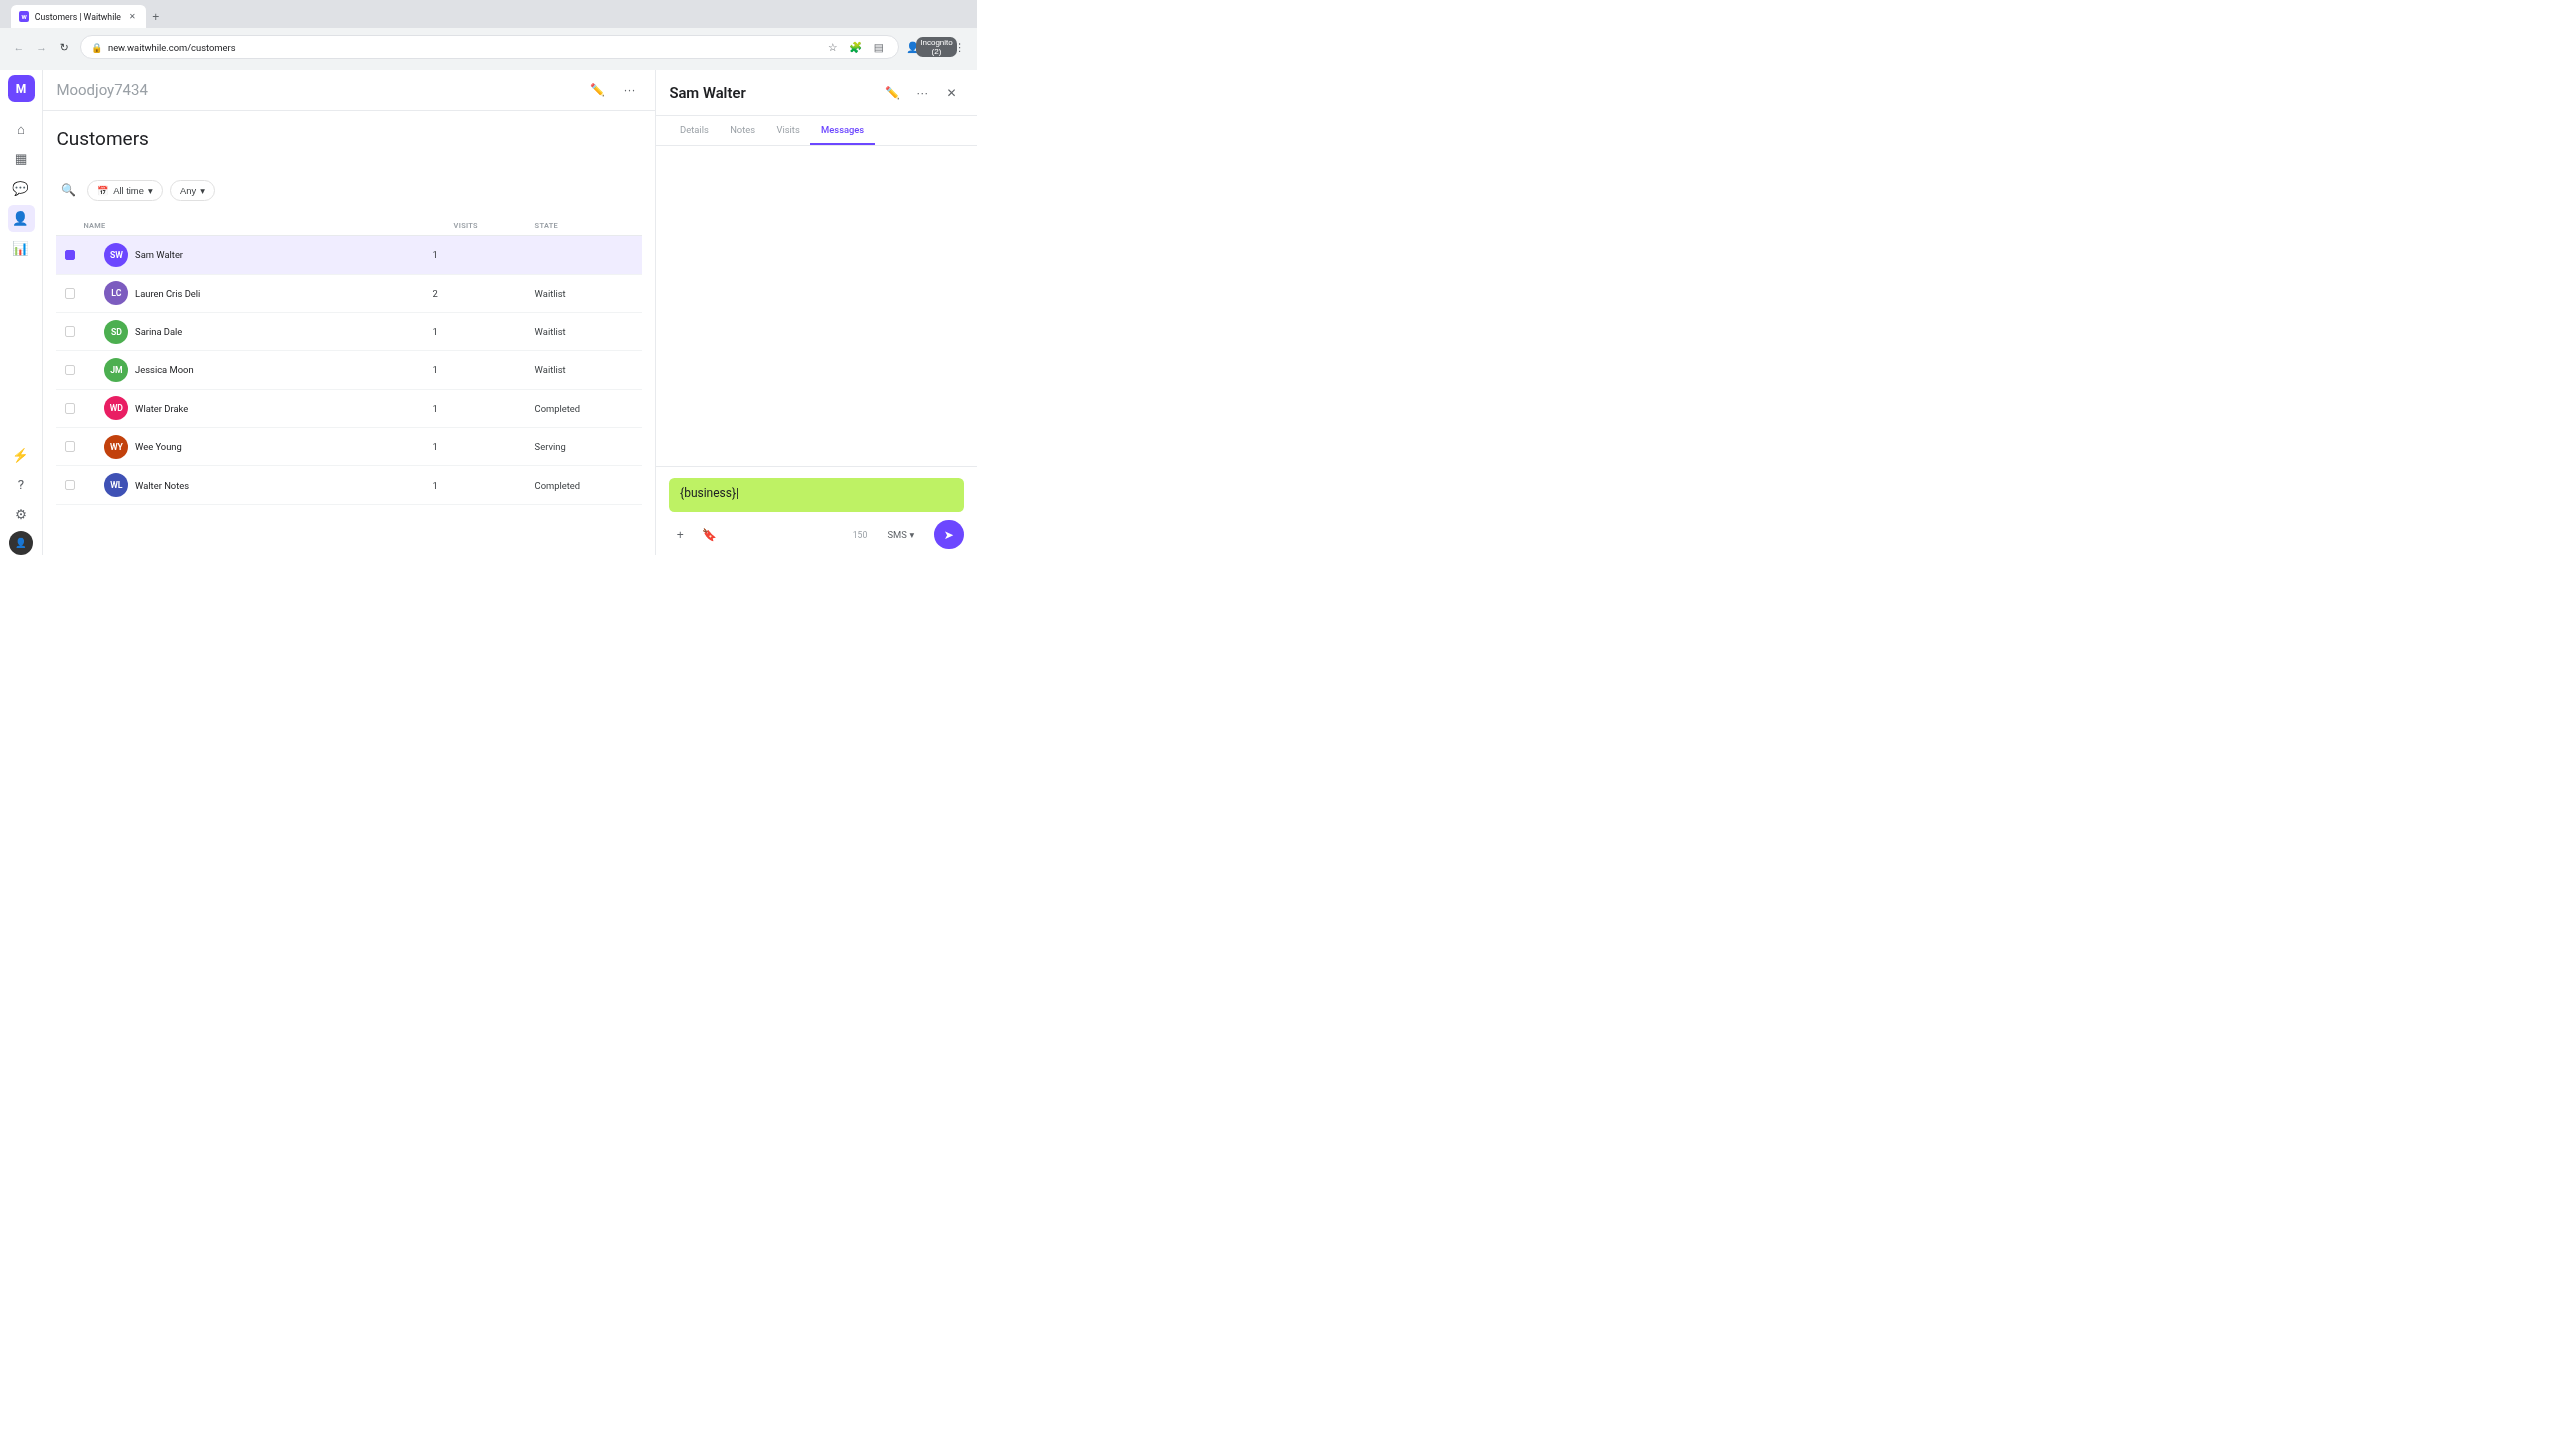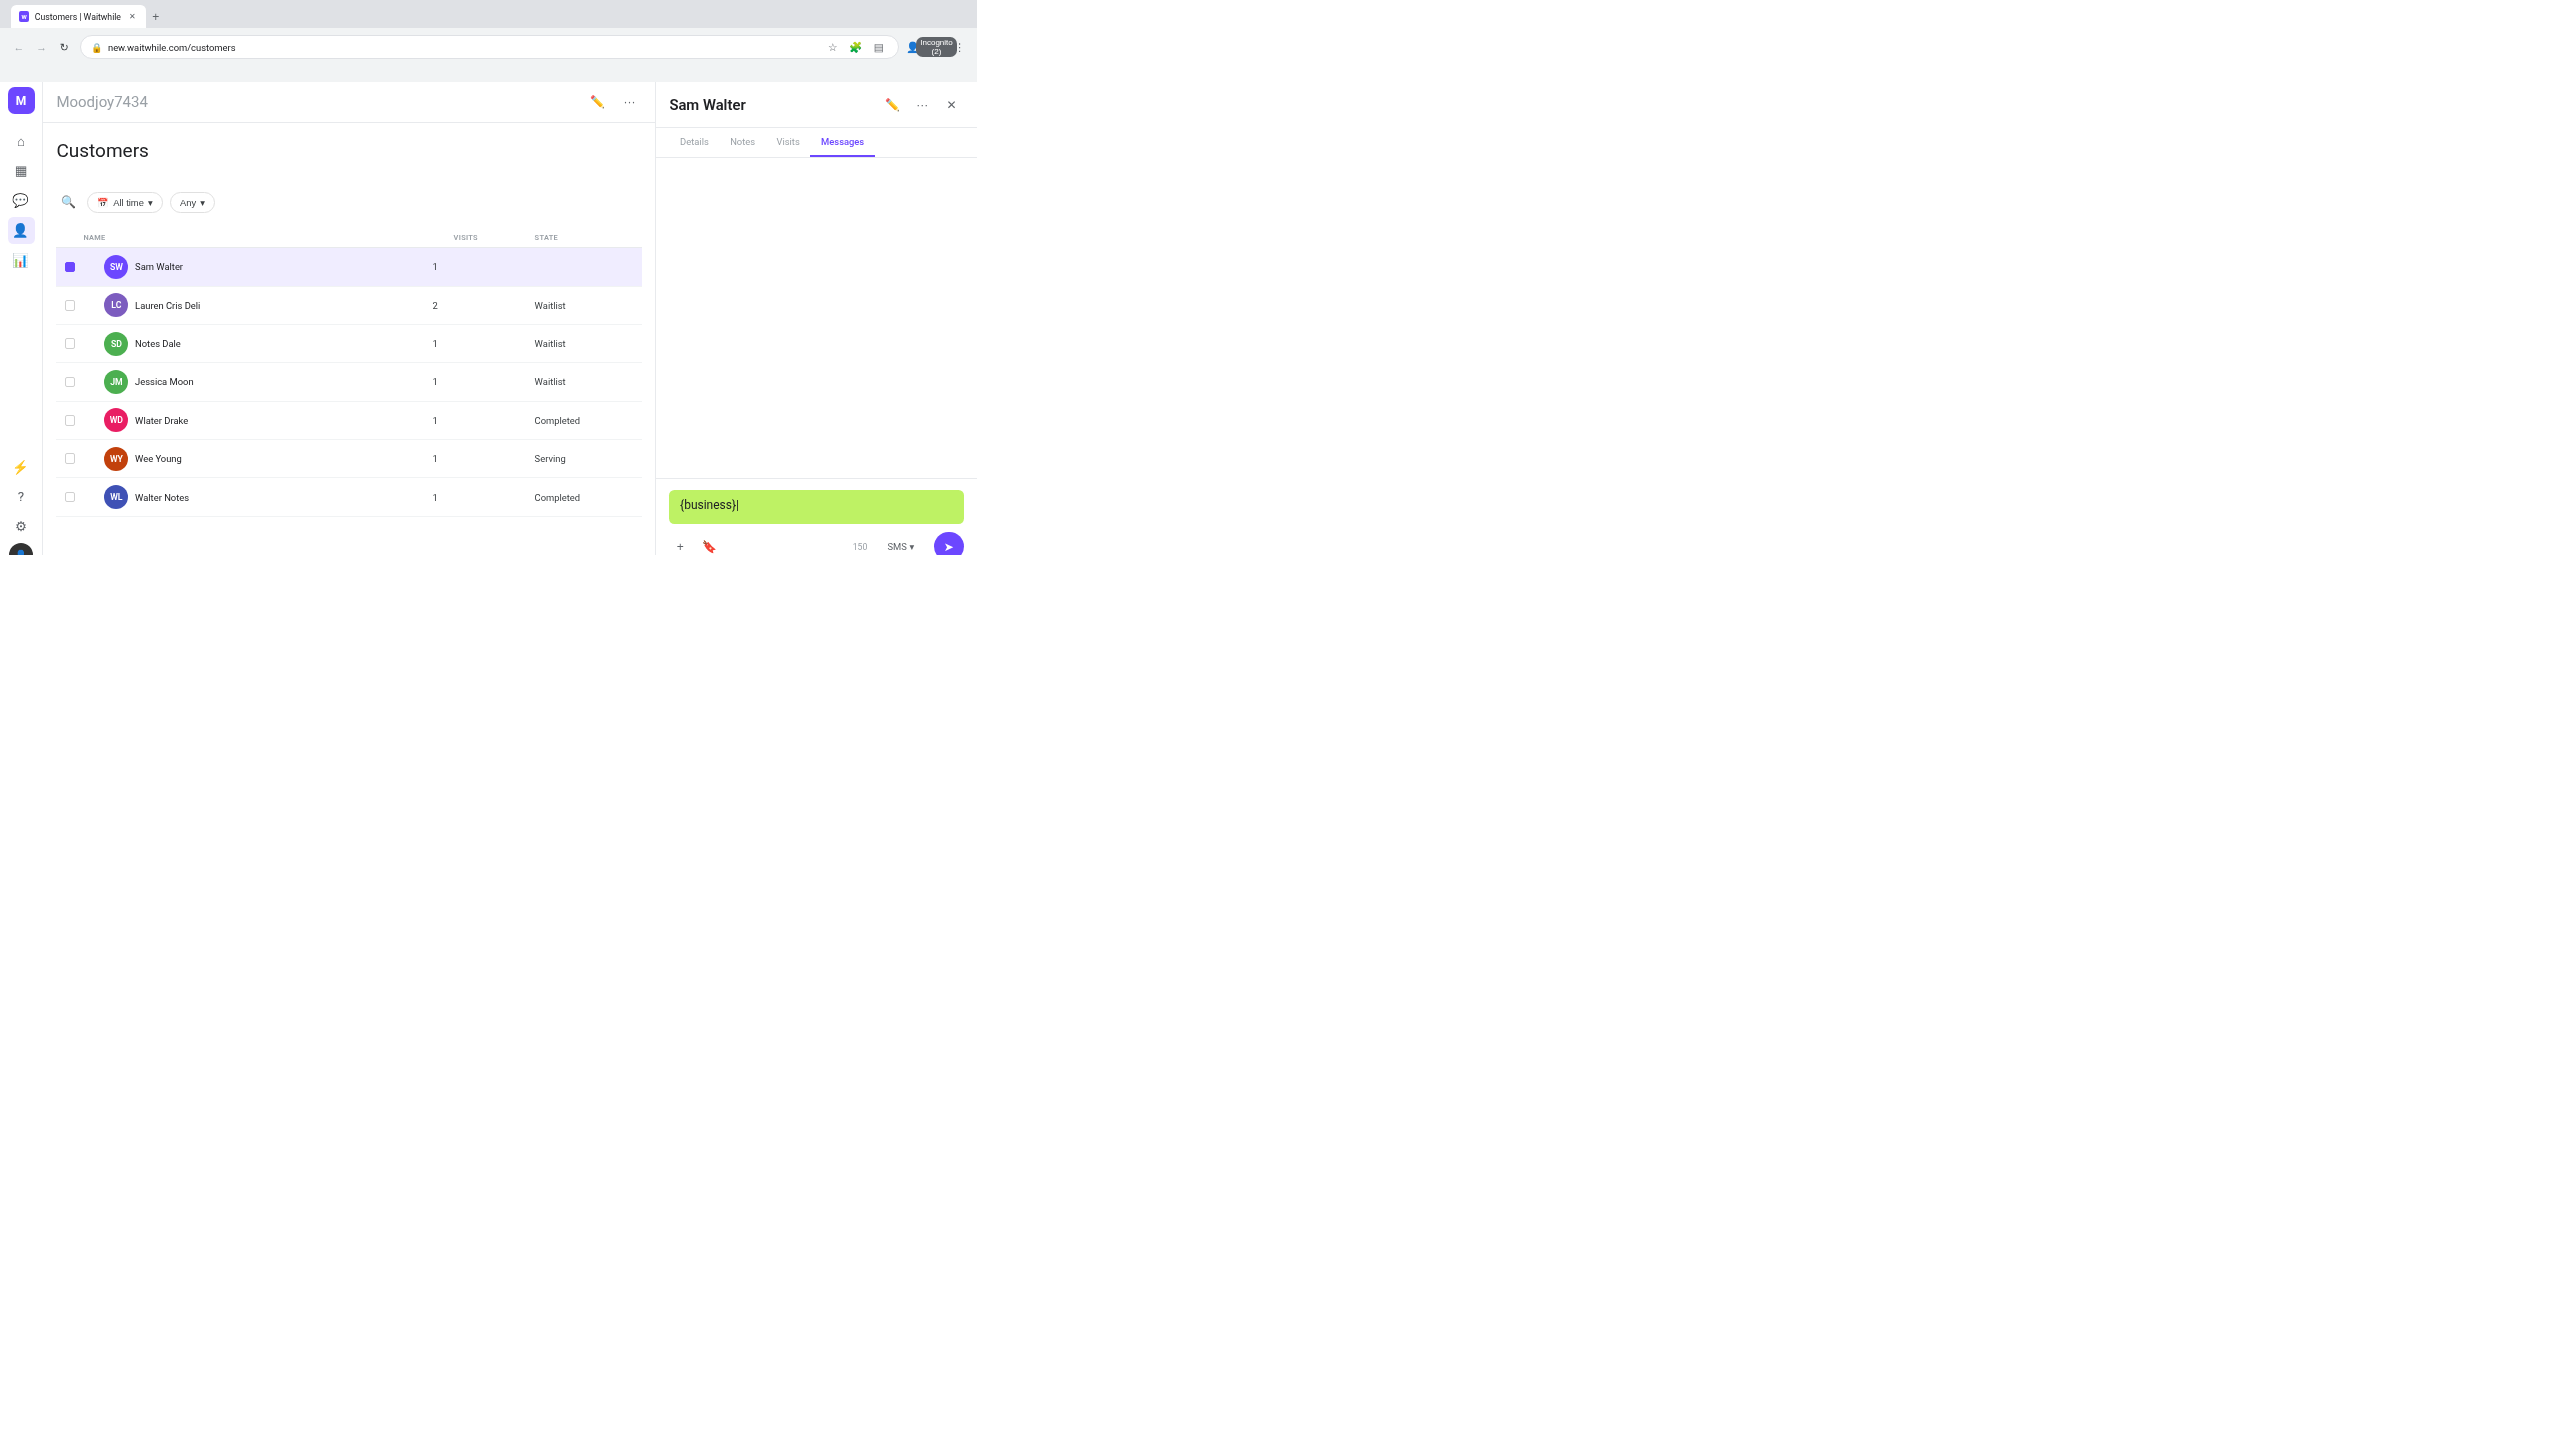--- a/index.html
+++ b/index.html
@@ -8,21 +8,21 @@
       background: #fff;
       width: 977px;
       height: 555px;
       overflow: hidden;
       font-size: 9.4px;
     }
 
     
     .browser-chrome {
       background: #f1f3f4;
-      height: 82px;
+      height: 70px;
     }
     .tab-bar {
       display: flex;
       align-items: center;
       padding: 5.4px 5.4px 0;
       background: #dfe1e5;
       height: 28px;
     }
     .tab-back-forward {
       display: flex;
@@ -570,21 +570,21 @@
           <div class="visits-cell">2</div>
           <div class="state-cell">Waitlist</div>
         </div>
 
         <div class="table-row">
           <div class="row-checkbox">
               <div class="checkbox"></div>
             </div>
           <div class="customer-cell">
             <div class="avatar" style="background:#4caf50;">SD</div>
-            <span class="customer-name">Notes Dale</span>
+            <span class="customer-name">Sarina Dale</span>
           </div>
           <div class="visits-cell">1</div>
           <div class="state-cell">Waitlist</div>
         </div>
 
         <div class="table-row">
           <div class="row-checkbox">
               <div class="checkbox"></div>
             </div>
           <div class="customer-cell">

